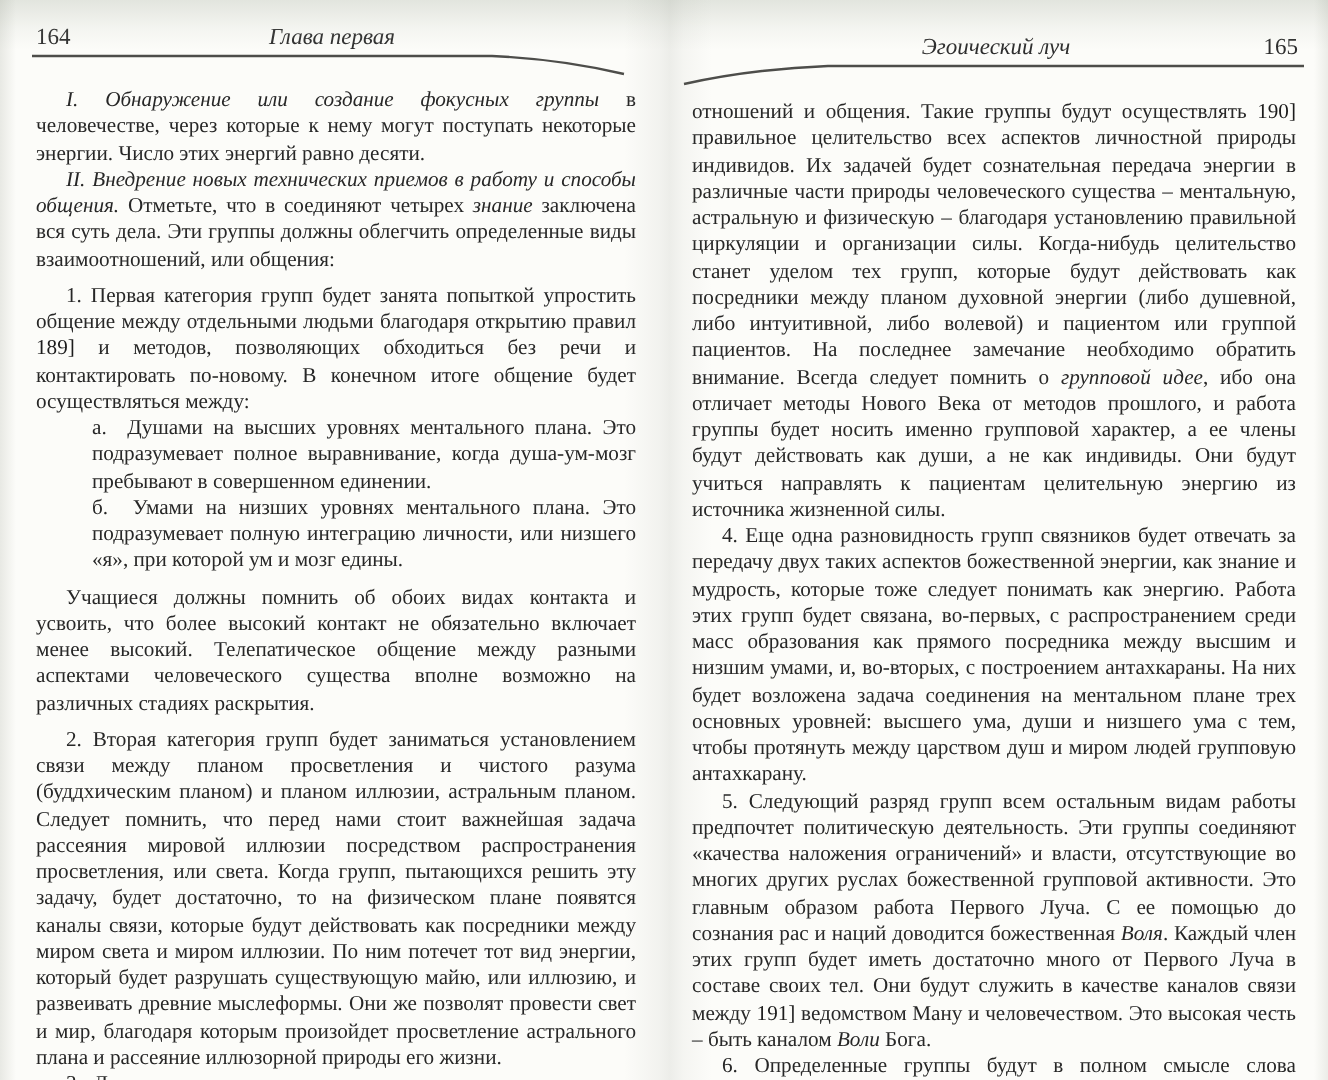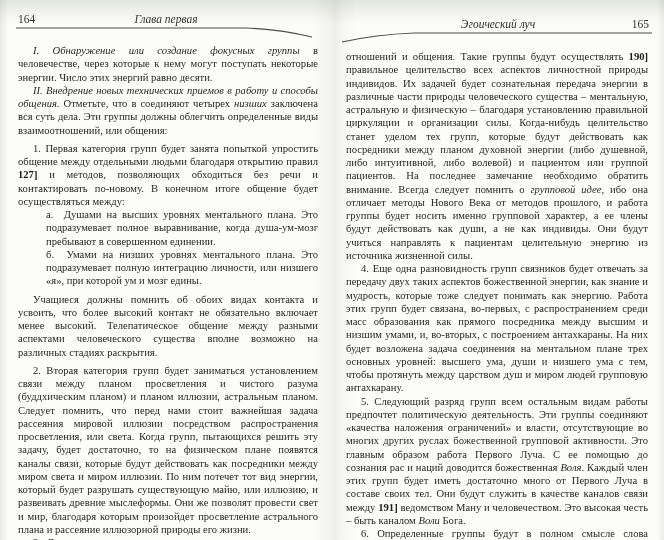--- a/index.html
+++ b/index.html
@@ -56,37 +56,37 @@
     color: #272727;
   }
   .body-left  { left: 18px; top: 44px; width: 300px; }
   .body-right { left: 14px; top: 50px; width: 302px; }
 
   .para { margin: 0; text-indent: 15px; }
   .para.noindent { text-indent: 0; }
   .para.list { margin-left: 28px; width: 272px; text-indent: 0; }
   .para.gap { margin-top: 5px; }
   .i { font-style: italic; }
-  .b { font-weight: bold; color: #1c1c1c; }
+  .b { font-weight: normal; color: #1c1c1c; }
 </style>
 </head>
 <body>
 
 <div class="spread">
 
   <div class="page page-left">
     <div class="folio folio-left">164</div>
     <div class="running running-left">Глава первая</div>
     <svg class="rule rule-left" width="312" height="16">
       <path d="M6,4 L236,4 Q270,5.5 302,13" stroke="#4d4d4a" stroke-width="1.2" fill="none"></path>
     </svg>
     <div class="body-text body-left">
         <p class="para"><span class="i">I. Обнаружение или создание фокусных группы </span><span>в человечестве, через которые к нему могут поступать некоторые энергии. Число этих энергий равно десяти.</span></p>
-        <p class="para"><span class="i">II. Внедрение новых технических приемов в работу и способы общения. </span><span>Отметьте, что в соединяют четырех </span><span class="i">низших</span><span> заключена вся суть дела. Эти группы должны облегчить определенные виды взаимоотношений, или общения:</span></p>
-        <p class="para gap"><span>1. Первая категория групп будет занята попыткой упростить общение между отдельными людьми благодаря открытию правил </span><span class="b">127]</span><span> и методов, позволяющих обходиться без речи и контактировать по-новому. В конечном итоге общение будет осуществляться между:</span></p>
+        <p class="para"><span class="i">II. Внедрение новых технических приемов в работу и способы общения. </span><span>Отметьте, что в соединяют четырех </span><span class="i">знание</span><span> заключена вся суть дела. Эти группы должны облегчить определенные виды взаимоотношений, или общения:</span></p>
+        <p class="para gap"><span>1. Первая категория групп будет занята попыткой упростить общение между отдельными людьми благодаря открытию правил </span><span class="b">189]</span><span> и методов, позволяющих обходиться без речи и контактировать по-новому. В конечном итоге общение будет осуществляться между:</span></p>
         <p class="para list"><span>а.&nbsp;&nbsp;Душами на высших уровнях ментального плана. Это подразумевает полное выравнивание, когда душа-ум-мозг пребывают в совершенном единении.</span></p>
         <p class="para list"><span>б.&nbsp;&nbsp;Умами на низших уровнях ментального плана. Это подразумевает полную интеграцию личности, или низшего «я», при которой ум и мозг едины.</span></p>
         <p class="para gap"><span>Учащиеся должны помнить об обоих видах контакта и усвоить, что более высокий контакт не обязательно включает менее высокий. Телепатическое общение между разными аспектами человеческого существа вполне возможно на различных стадиях раскрытия.</span></p>
         <p class="para gap"><span>2. Вторая категория групп будет заниматься установлением связи между планом просветления и чистого разума (буддхическим планом) и планом иллюзии, астральным планом. Следует помнить, что перед нами стоит важнейшая задача рассеяния мировой иллюзии посредством распространения просветления, или света. Когда групп, пытающихся решить эту задачу, будет достаточно, то на физическом плане появятся каналы связи, которые будут действовать как посредники между миром света и миром иллюзии. По ним потечет тот вид энергии, который будет разрушать существующую майю, или иллюзию, и развеивать древние мыслеформы. Они же позволят провести свет и мир, благодаря которым произойдет просветление астрального плана и рассеяние иллюзорной природы его жизни.</span></p>
         <p class="para"><span>3. Другие группы должны стать проводниками иного вида энергии, который будет способствовать рождению иного типа взаимо-</span></p>
       </div>
   </div>
 
   <div class="page page-right">
     <div class="folio folio-right">165</div>

